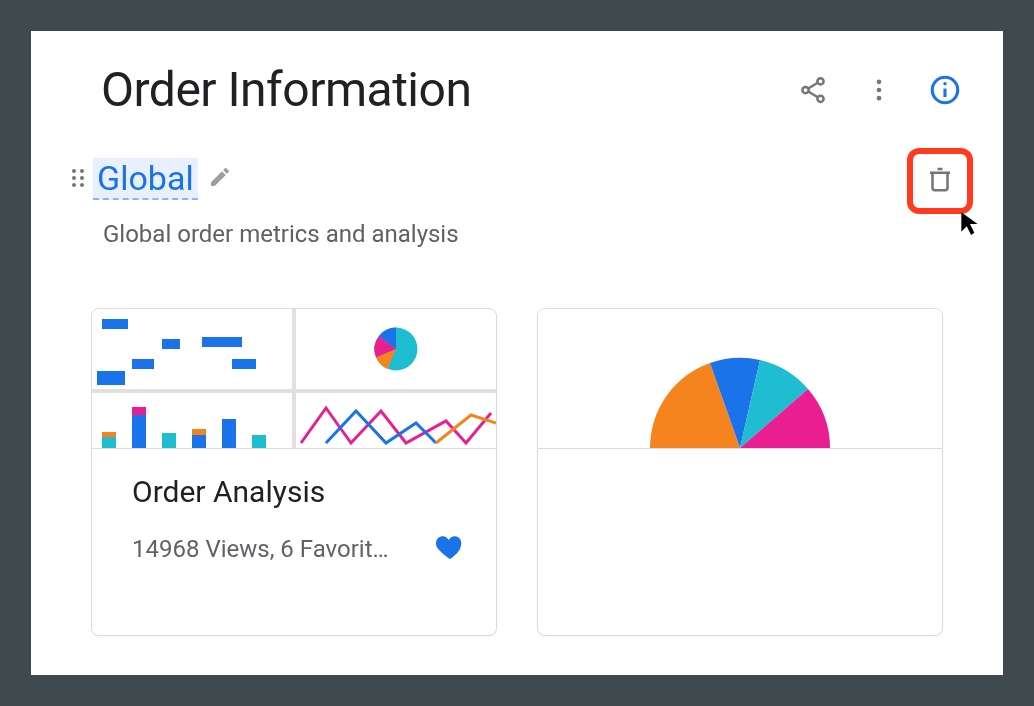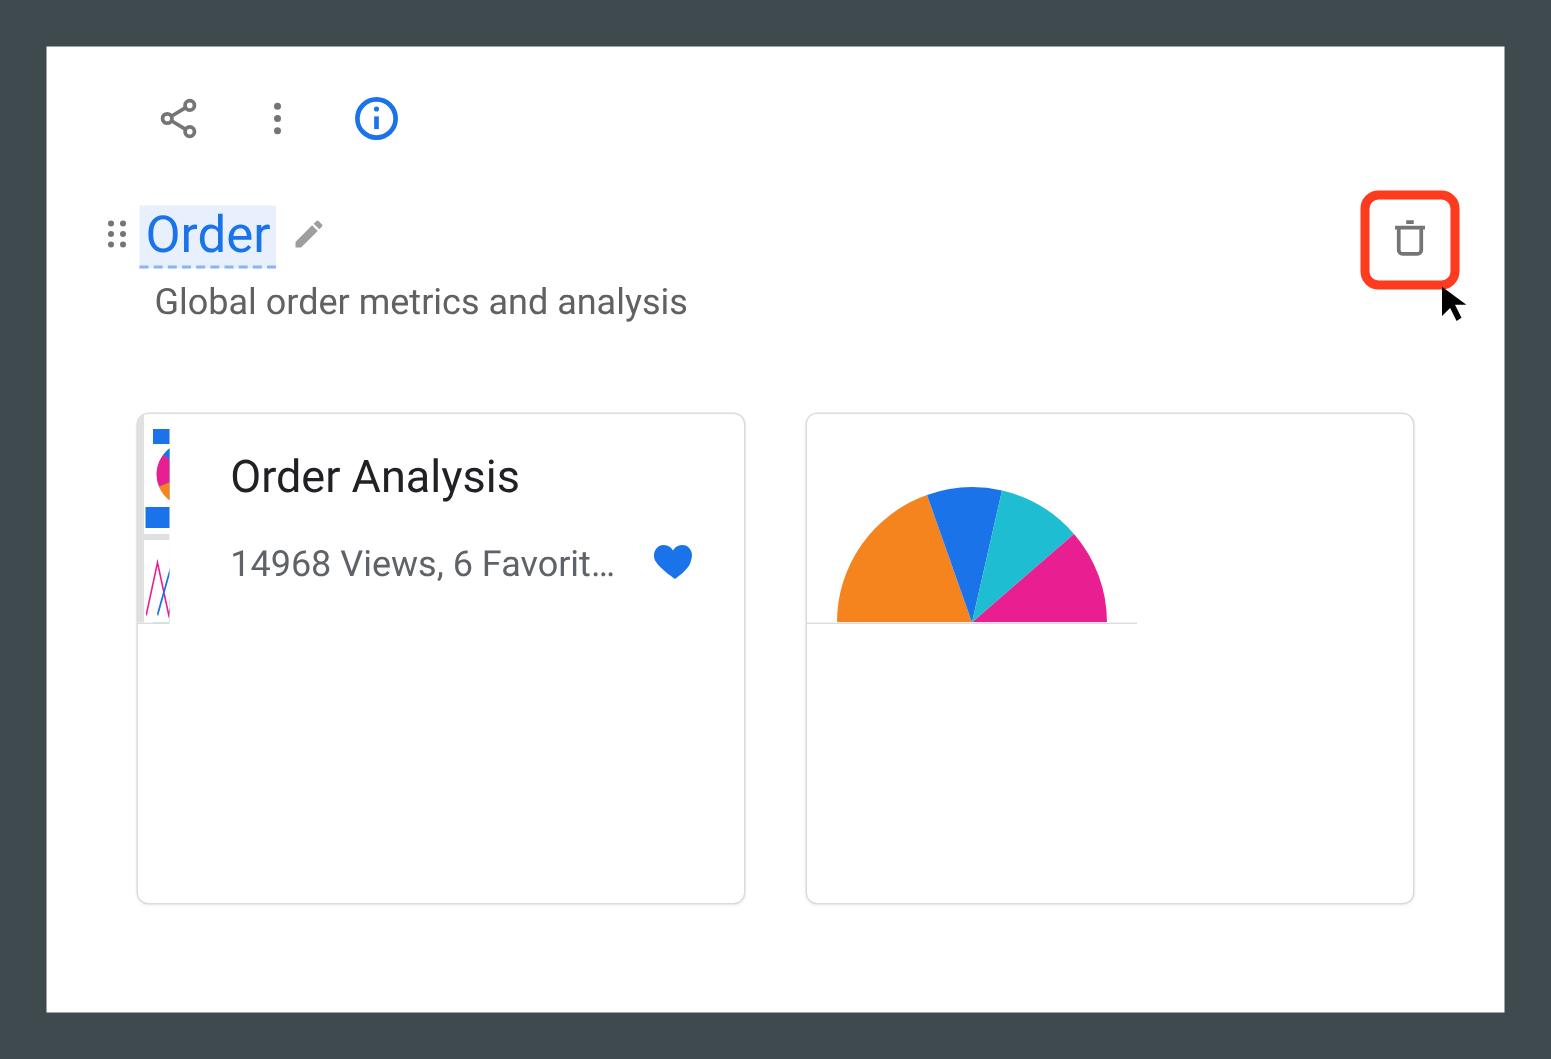--- a/index.html
+++ b/index.html
@@ -70,21 +70,21 @@
     border-bottom: 2px dashed #8ab4f8;
   }
   .edit-icon {
     margin-left: 10px;
     color: #757575;
     cursor: pointer;
   }
   .section-desc {
     font-size: 24px;
     color: #616161;
-    margin-top: 8px;
+    margin-top: 20px;
     margin-left: 32px;
   }
   .delete-wrap {
     position: absolute;
     right: 0px;
     top: -10px;
   }
   .delete-highlight {
     border: 6px solid #ff3b1f;
     border-radius: 12px;
@@ -108,21 +108,21 @@
   }
   .card {
     flex: 1;
     border: 1px solid #dadce0;
     border-radius: 8px;
     overflow: hidden;
     box-shadow: 0 1px 2px rgba(0,0,0,0.05);
     background: #fff;
     height: 328px;
     display: flex;
-    flex-direction: row;
+    flex-direction: column;
   }
   .card-preview {
     height: 140px;
     border-bottom: 1px solid #dadce0;
     overflow: hidden;
     position: relative;
     background: #fff;
   }
   .card-body {
     padding: 25px 30px 0 40px;
@@ -182,20 +182,21 @@
     justify-content:center;
     overflow:hidden;
   }
 </style>
 </head>
 <body>
 
 <div class="panel">
 
   <div class="header-row">
+    <div class="page-title">Order Information</div>
     <div class="header-actions">
       <div class="icon-btn">
         <svg width="30" height="30" viewBox="0 0 24 24" fill="none" stroke="#757575" stroke-width="2">
           <circle cx="18" cy="5" r="2.5"></circle>
             <circle cx="6" cy="12" r="2.5"></circle>
             <circle cx="18" cy="19" r="2.5"></circle>
           <line x1="8.2" y1="10.8" x2="15.8" y2="6.2"></line>
             <line x1="8.2" y1="13.2" x2="15.8" y2="17.8"></line>
         </svg>
       </div>
@@ -221,21 +222,21 @@
       <span class="drag-handle">
         <svg width="14" height="20" viewBox="0 0 14 20" fill="#757575">
           <circle cx="3" cy="3" r="2"></circle>
             <circle cx="11" cy="3" r="2"></circle>
           <circle cx="3" cy="10" r="2"></circle>
             <circle cx="11" cy="10" r="2"></circle>
           <circle cx="3" cy="17" r="2"></circle>
             <circle cx="11" cy="17" r="2"></circle>
         </svg>
       </span>
-      <span class="section-title">Order</span>
+      <span class="section-title">Global</span>
       <span class="edit-icon">
         <svg width="24" height="24" viewBox="0 0 24 24" fill="#9e9e9e">
           <path d="M3 17.25V21h3.75L17.81 9.94l-3.75-3.75L3 17.25zM20.71 7.04a1 1 0 0 0 0-1.41l-2.34-2.34a1 1 0 0 0-1.41 0l-1.83 1.83 3.75 3.75 1.83-1.83z"></path>
         </svg>
       </span>
     </div>
     <div class="section-desc">Global order metrics and analysis</div>
 
     <div class="delete-wrap">
       <div class="delete-highlight">

